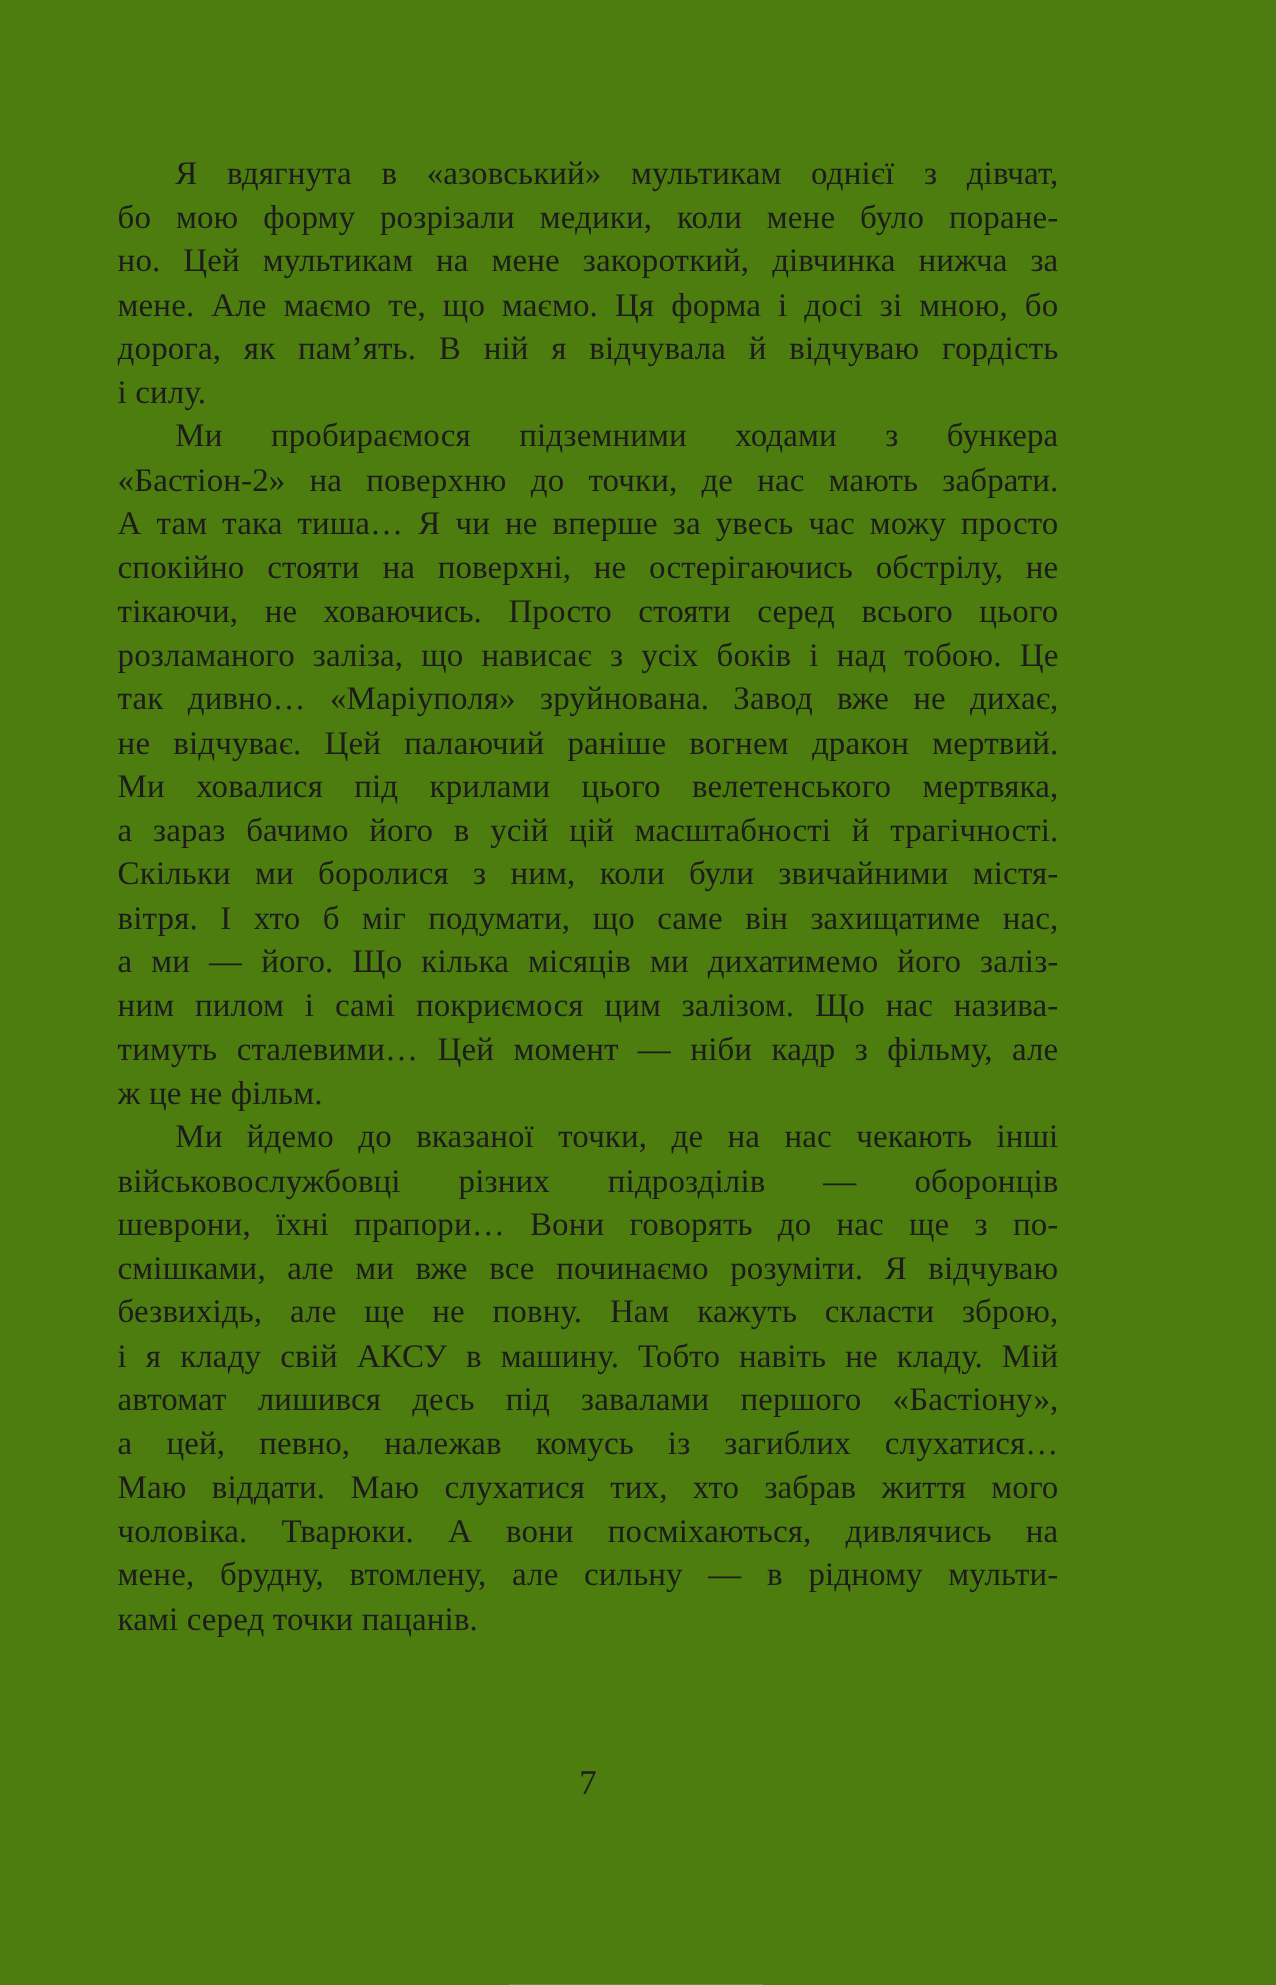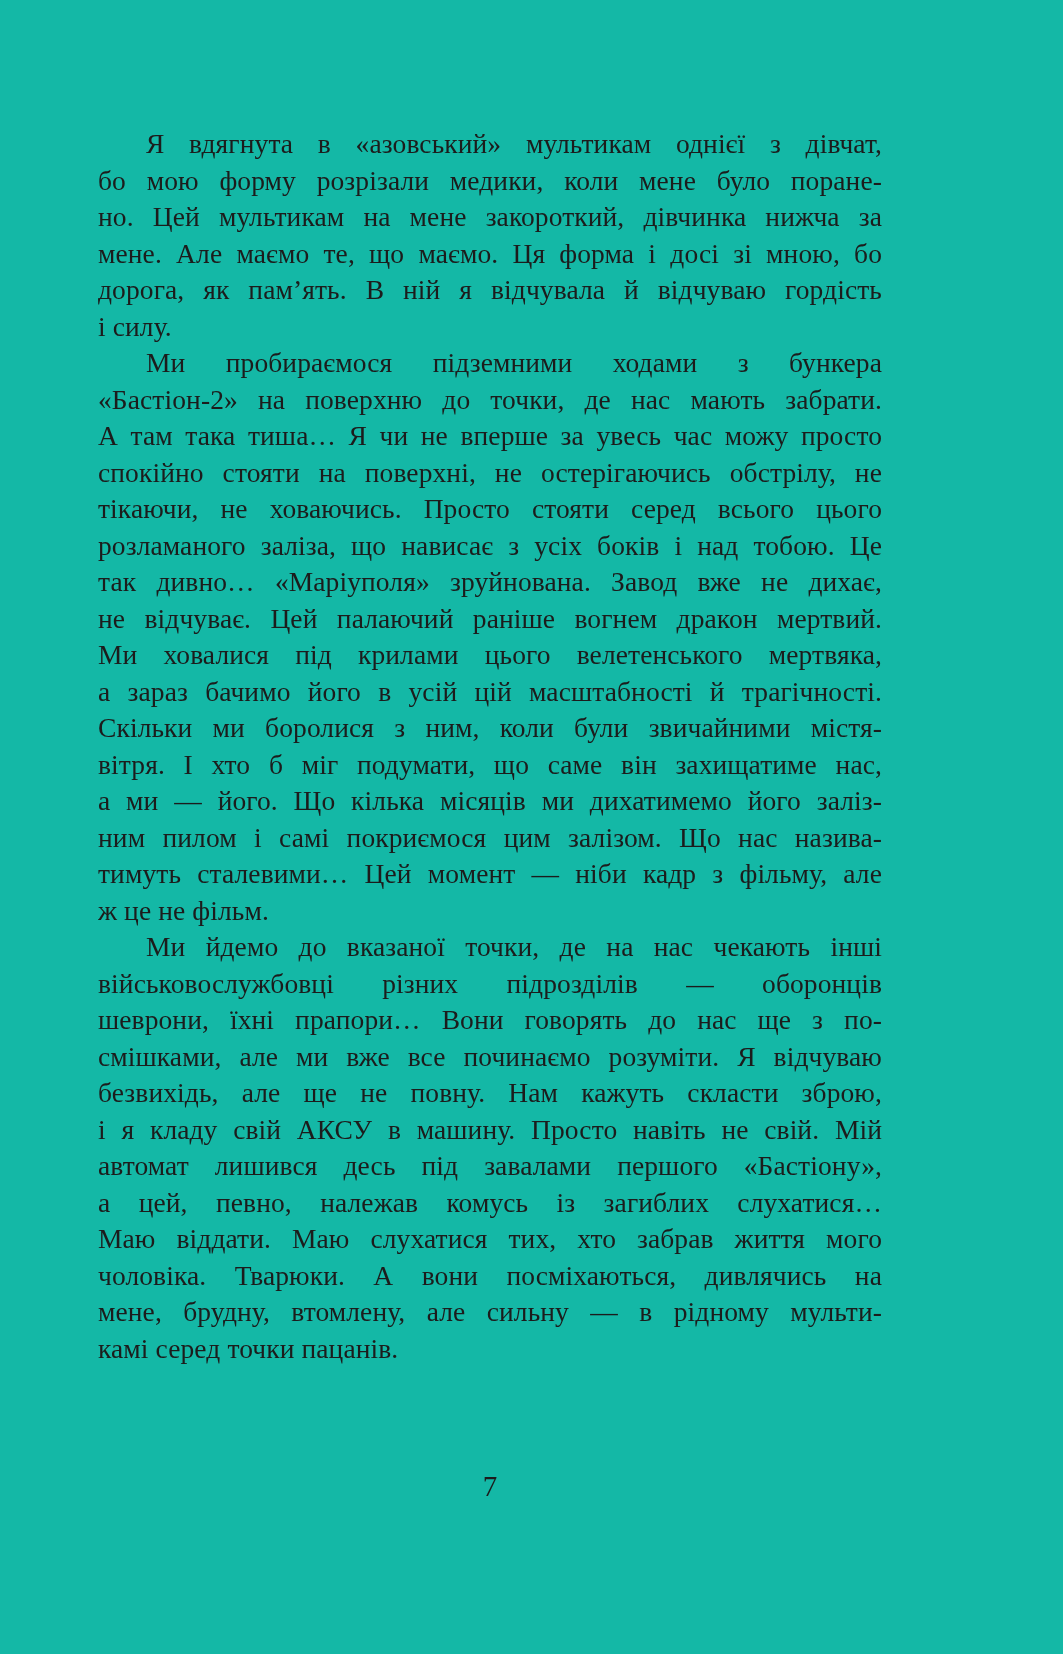--- a/index.html
+++ b/index.html
@@ -8,21 +8,21 @@
     height: 1654px;
     background: #ffffff;
     position: relative;
     font-family: "Liberation Serif", "DejaVu Serif", serif;
     color: #1c1c1c;
     overflow: hidden;
   }
   .page {
     position: absolute;
     inset: 0;
-    background: #14b8a6;
+    background: #4d7c0f;
   }
   .text-block {
     position: absolute;
     left: 98px;
     top: 126px;
     width: 784px;
   }
   .line {
     font-size: 27.5px;
     line-height: 36.5px;
@@ -73,21 +73,21 @@
     <div class="line">а ми — його. Що кілька місяців ми дихатимемо його заліз-</div>
     <div class="line">ним пилом і самі покриємося цим залізом. Що нас назива-</div>
     <div class="line">тимуть сталевими… Цей момент — ніби кадр з фільму, але</div>
     <div class="line end">ж це не фільм.</div>
 
     <div class="line indent">Ми йдемо до вказаної точки, де на нас чекають інші</div>
     <div class="line">військовослужбовці різних підрозділів — оборонців</div>
     <div class="line">шеврони, їхні прапори… Вони говорять до нас ще з по-</div>
     <div class="line">смішками, але ми вже все починаємо розуміти. Я відчуваю</div>
     <div class="line">безвихідь, але ще не повну. Нам кажуть скласти зброю,</div>
-    <div class="line">і я кладу свій АКСУ в машину. Просто навіть не свій. Мій</div>
+    <div class="line">і я кладу свій АКСУ в машину. Тобто навіть не кладу. Мій</div>
     <div class="line">автомат лишився десь під завалами першого «Бастіону»,</div>
     <div class="line">а цей, певно, належав комусь із загиблих слухатися…</div>
     <div class="line">Маю віддати. Маю слухатися тих, хто забрав життя мого</div>
     <div class="line">чоловіка. Тварюки. А вони посміхаються, дивлячись на</div>
     <div class="line">мене, брудну, втомлену, але сильну — в рідному мульти-</div>
     <div class="line end">камі серед точки пацанів.</div>
 
   </div>
 
   <div class="page-number">7</div>

